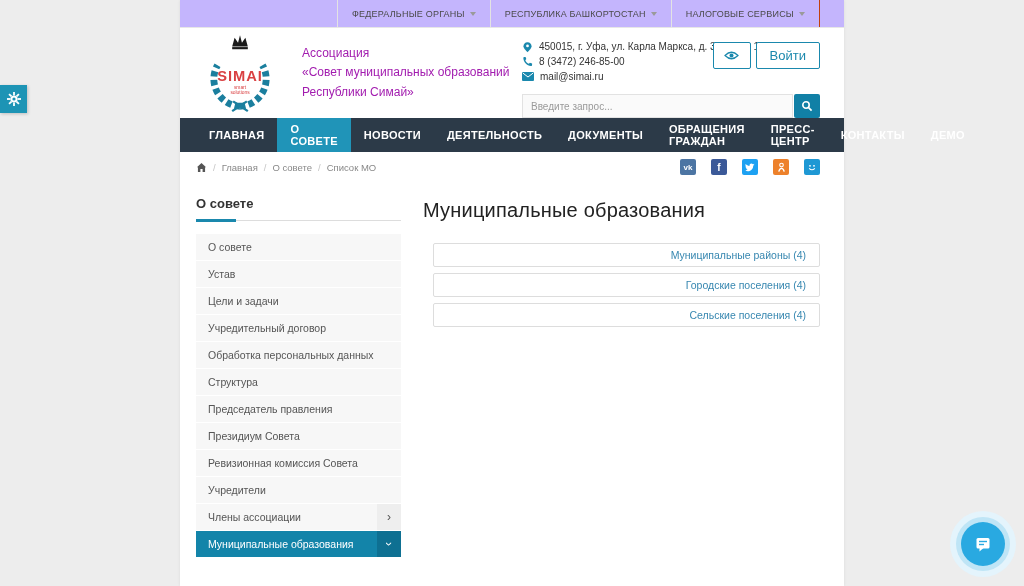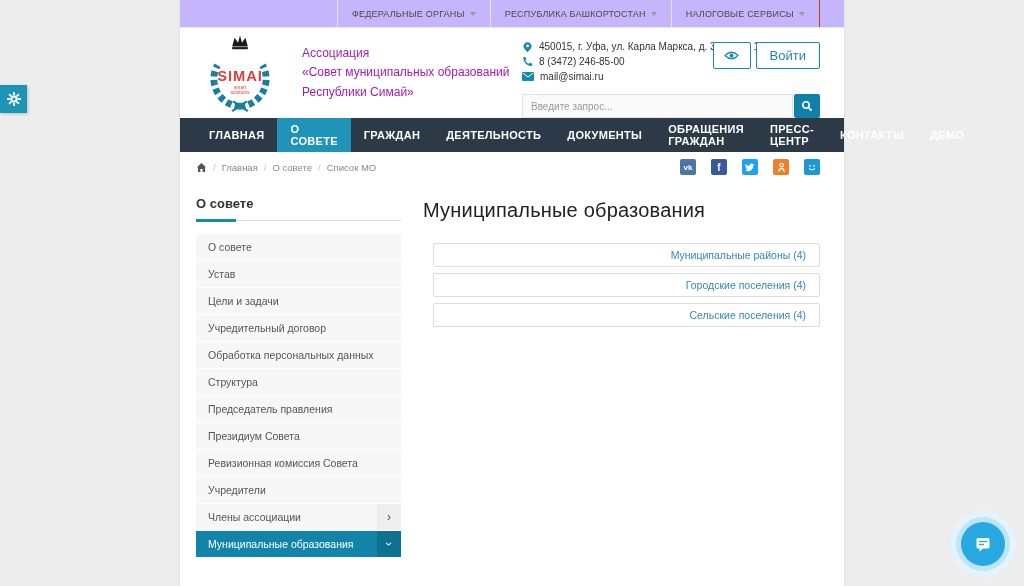--- a/index.html
+++ b/index.html
@@ -145,21 +145,21 @@
     </div>
 
     <div class="nav">
       <div class="nav-item">
           <span>ГЛАВНАЯ</span>
         </div>
       <div class="nav-item active">
           <span>О СОВЕТЕ</span>
         </div>
       <div class="nav-item">
-          <span>ГРАЖДАН</span>
+          <span>НОВОСТИ</span>
         </div>
       <div class="nav-item">
           <span>ДЕЯТЕЛЬНОСТЬ</span>
         </div>
       <div class="nav-item">
           <span>ДОКУМЕНТЫ</span>
         </div>
       <div class="nav-item">
           <span>ОБРАЩЕНИЯ ГРАЖДАН</span>
         </div>

